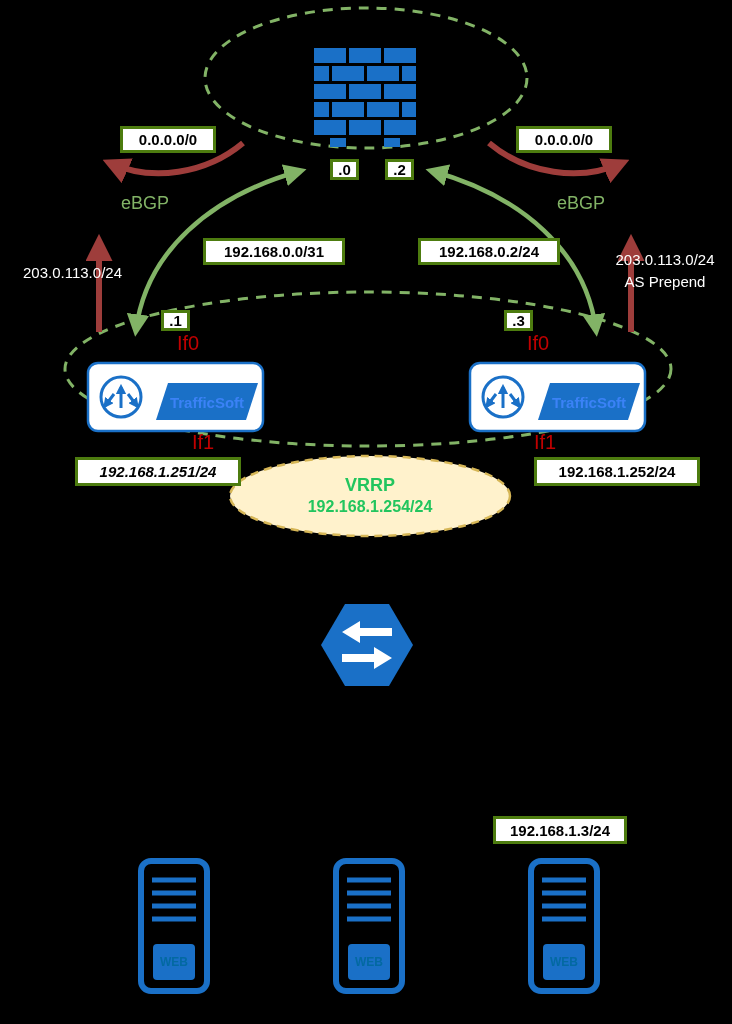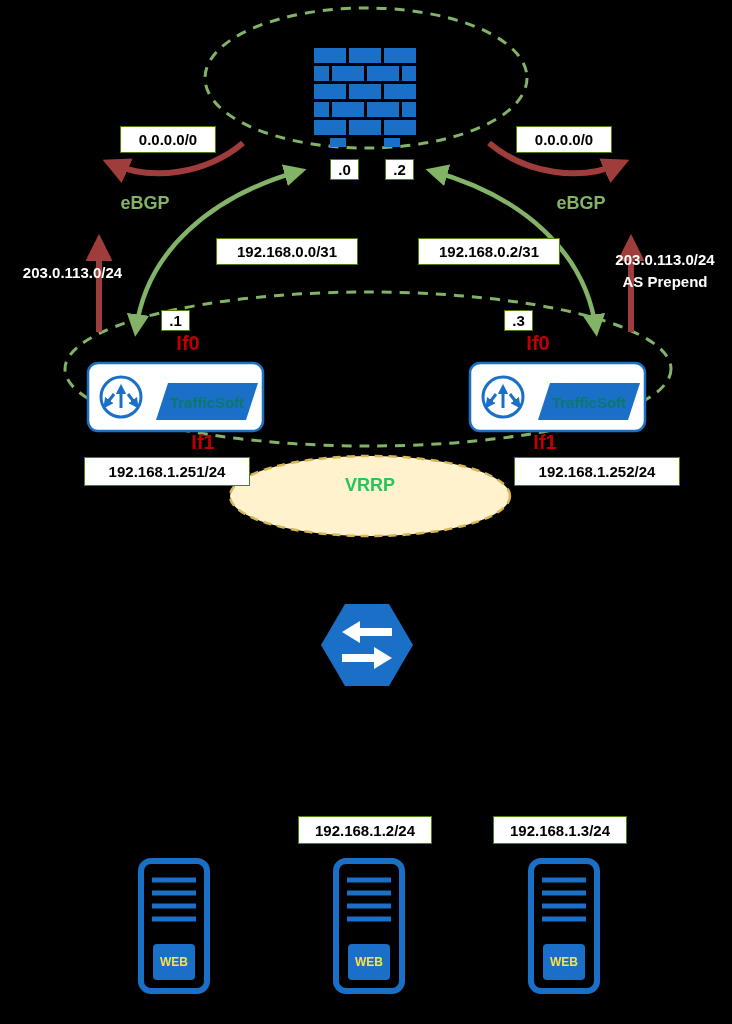--- a/index.html
+++ b/index.html
@@ -1,33 +1,33 @@
 <!DOCTYPE html>
 <html><head>
 <meta charset="utf-8">
 <style>
   html,body{margin:0;padding:0;background:#000;}
   .canvas{position:relative;width:732px;height:1024px;background:#000;overflow:hidden;
           font-family:"Liberation Sans",sans-serif;}
   .layer{position:absolute;left:0;top:0;}
-  .label{position:absolute;background:#fff;border:1px solid #4d7c0f;color:#000;
+  .label{position:absolute;background:#fff;border:3px solid #4d7c0f;color:#000;
          font-weight:bold;font-size:15px;display:flex;align-items:center;justify-content:center;
          box-sizing:border-box;white-space:nowrap;}
-  .freetext{position:absolute;font-weight:bold;display:flex;align-items:center;justify-content:center;
+  .freetext{position:absolute;font-weight:normal;display:flex;align-items:center;justify-content:center;
             text-align:center;white-space:nowrap;}
   .white{color:#fff;font-size:15px;}
   .green{color:#82b366;font-size:18px;}
   .red{color:#c00000;font-size:20px;}
   .vrrp-text{position:absolute;left:270px;top:474px;width:200px;text-align:center;
              color:#22c55e;font-weight:bold;line-height:22px;}
   .vrrp-text .t1{font-size:18px;}
   .vrrp-text .t2{font-size:16px;}
-  .tsoft{position:absolute;width:110px;text-align:center;color:#0f766e;font-weight:bold;font-size:15px;}
+  .tsoft{position:absolute;width:110px;text-align:center;color:#3b82f6;font-weight:bold;font-size:15px;}
   .web{position:absolute;width:42px;height:36px;display:flex;align-items:center;justify-content:center;
-       color:#fde047;font-weight:bold;font-size:12px;}
+       color:#0369a1;font-weight:bold;font-size:12px;}
   .multiline{line-height:22px;white-space:pre-line;}
 </style>
 </head>
 <body>
 
 <div class="canvas">
 
   <svg class="layer" width="732" height="1024" viewBox="0 0 732 1024">
     <defs>
       <marker id="mMaroon" viewBox="0 0 10 10" refX="7" refY="5" markerWidth="4.5" markerHeight="4.5" orient="auto-start-reverse">
@@ -130,48 +130,48 @@
 
   <div class="label" style="left:120px;top:126px;width:96px;height:27px;">0.0.0.0/0</div>
   <div class="label" style="left:516px;top:126px;width:96px;height:27px;">0.0.0.0/0</div>
 
   <div class="label" style="left:330px;top:159px;width:29px;height:21px;">.0</div>
   <div class="label" style="left:385px;top:159px;width:29px;height:21px;">.2</div>
 
   <div class="freetext green" style="left:110px;top:193px;width:70px;height:20px;">eBGP</div>
   <div class="freetext green" style="left:546px;top:193px;width:70px;height:20px;">eBGP</div>
 
-  <div class="label" style="left:216px;top:238px;width:142px;height:27px;">192.168.0.0/31</div>
-  <div class="label" style="left:418px;top:238px;width:142px;height:27px;">192.168.0.2/31</div>
+  <div class="label" style="left:203px;top:238px;width:142px;height:27px;">192.168.0.0/31</div>
+  <div class="label" style="left:418px;top:238px;width:142px;height:27px;">192.168.0.2/24</div>
 
   <div class="freetext white" style="left:5px;top:262px;width:135px;height:20px;">203.0.113.0/24</div>
   <div class="freetext white multiline" style="left:600px;top:249px;width:130px;height:44px;flex-direction:column;">
     <span>203.0.113.0/24</span>
     <span>AS Prepend</span>
   </div>
 
   <div class="label" style="left:161px;top:310px;width:29px;height:21px;">.1</div>
   <div class="label" style="left:504px;top:310px;width:29px;height:21px;">.3</div>
 
   <div class="freetext red" style="left:168px;top:334px;width:40px;height:18px;">If0</div>
   <div class="freetext red" style="left:518px;top:334px;width:40px;height:18px;">If0</div>
 
   <div class="tsoft" style="left:152px;top:394px;">TrafficSoft</div>
   <div class="tsoft" style="left:534px;top:394px;">TrafficSoft</div>
 
   <div class="freetext red" style="left:183px;top:433px;width:40px;height:18px;">If1</div>
   <div class="freetext red" style="left:525px;top:433px;width:40px;height:18px;">If1</div>
 
-  <div class="label" style="left:84px;top:457px;width:166px;height:29px;">192.168.1.251/24</div>
-  <div class="label" style="left:514px;top:457px;width:166px;height:29px;">192.168.1.252/24</div>
+  <div class="label" style="left:75px;top:457px;width:166px;height:29px;font-style:italic;">192.168.1.251/24</div>
+  <div class="label" style="left:534px;top:457px;width:166px;height:29px;">192.168.1.252/24</div>
 
   <div class="vrrp-text">
     <div class="t1">VRRP</div>
+    <div class="t2">192.168.1.254/24</div>
   </div>
 
-  <div class="label" style="left:298px;top:816px;width:134px;height:28px;">192.168.1.2/24</div>
   <div class="label" style="left:493px;top:816px;width:134px;height:28px;">192.168.1.3/24</div>
 
   <div class="web" style="left:153px;top:944px;">WEB</div>
   <div class="web" style="left:348px;top:944px;">WEB</div>
   <div class="web" style="left:543px;top:944px;">WEB</div>
 
 </div>
 
 </body></html>

